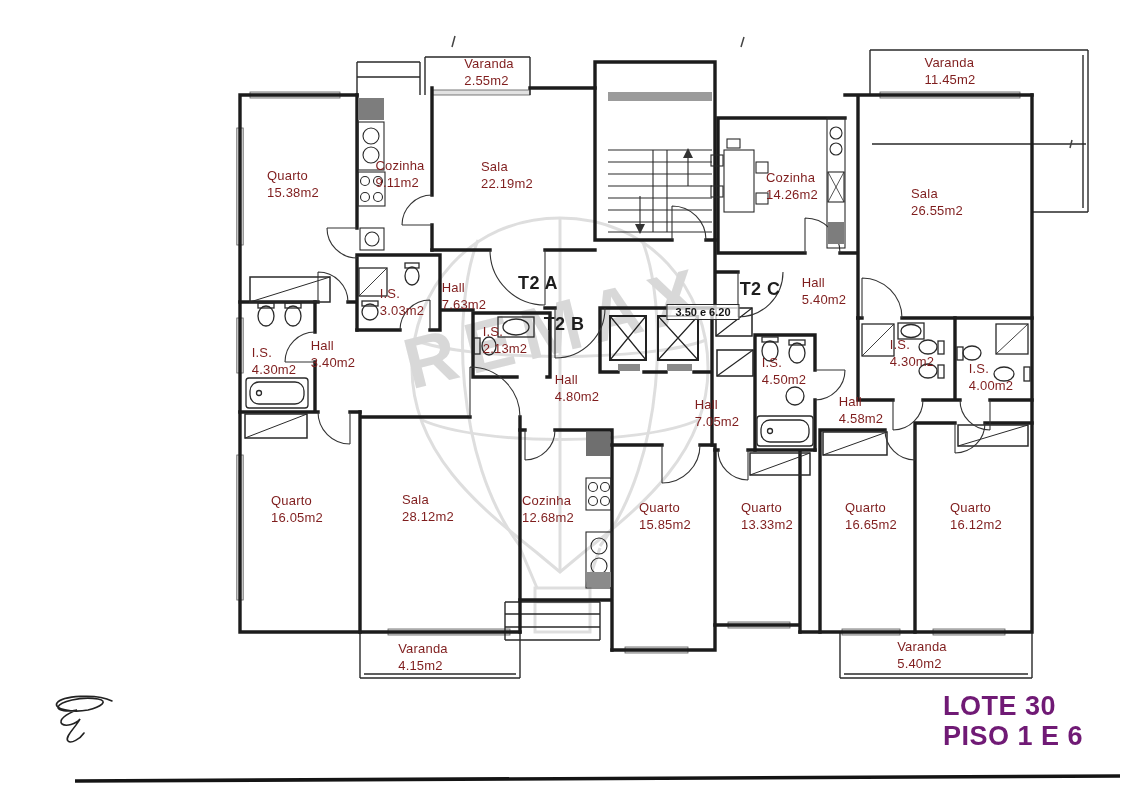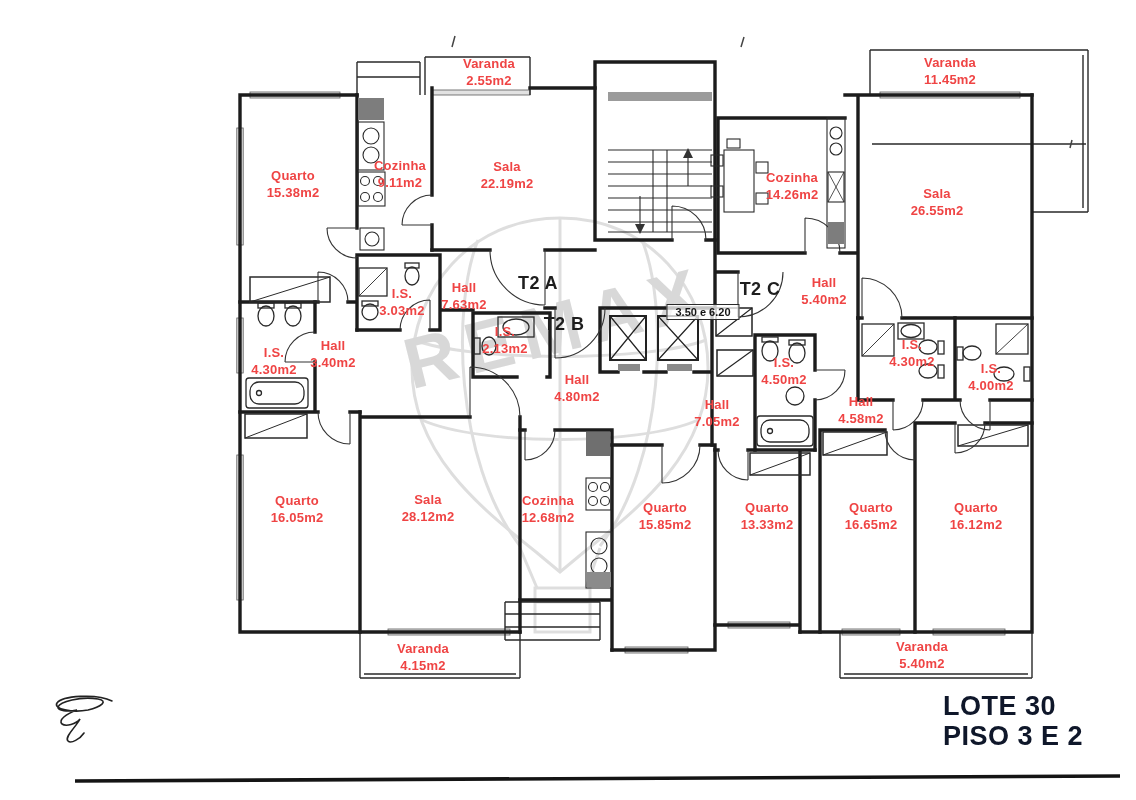--- a/index.html
+++ b/index.html
@@ -5,38 +5,38 @@
   html,body{margin:0;padding:0;}
   body{
     width:1136px;height:800px;position:relative;overflow:hidden;
     background:#ffffff;
     font-family:"Liberation Sans",sans-serif;
   }
   .page{position:absolute;inset:0;}
   svg.plan{position:absolute;left:0;top:0;}
   .lbl{
     position:absolute;transform:translate(-50%,-50%);
-    text-align:center;font-size:13px;font-weight:700;color:#ef4444;
+    font-size:13px;font-weight:400;color:#7f1d1d;
     line-height:1.32;white-space:nowrap;letter-spacing:.2px;
   }
   .lbl span{display:block;}
   .tag{
     position:absolute;transform:translate(-50%,-50%);
     font-size:18px;font-weight:700;color:#1e1e1e;white-space:nowrap;letter-spacing:.4px;
   }
   .note{
     position:absolute;transform:translate(-50%,-50%);
     font-size:11px;font-weight:700;color:#151515;
     border:1.6px solid #2a2a2a;padding:1px 8px;background:rgba(255,255,255,.75);
     white-space:nowrap;
     margin-top:28px;
   }
   .title{
     position:absolute;left:943px;top:692px;
-    font-size:27px;font-weight:700;color:#0f172a;line-height:1.1;letter-spacing:.5px;
+    font-size:27px;font-weight:700;color:#701a75;line-height:1.1;letter-spacing:.5px;
     white-space:nowrap;
   }
 </style>
 </head>
 <body>
 
 <div class="page">
 
 <svg class="plan" width="1136" height="800" viewBox="0 0 1136 800">
 
@@ -384,16 +384,16 @@
       <span>5.40m2</span>
     </div>
 
 <div class="tag" style="left:538px;top:283px">T2 A</div>
 <div class="tag" style="left:564px;top:324px">T2 B</div>
 <div class="tag" style="left:760px;top:289px">T2 C</div>
 <div class="note" style="left:703px;top:284px">3.50 e 6.20</div>
 
 <div class="title">
   <div>LOTE 30</div>
-  <div>PISO 3 E 2</div>
+  <div>PISO 1 E 6</div>
 </div>
 
 </div>
 
 </body></html>

